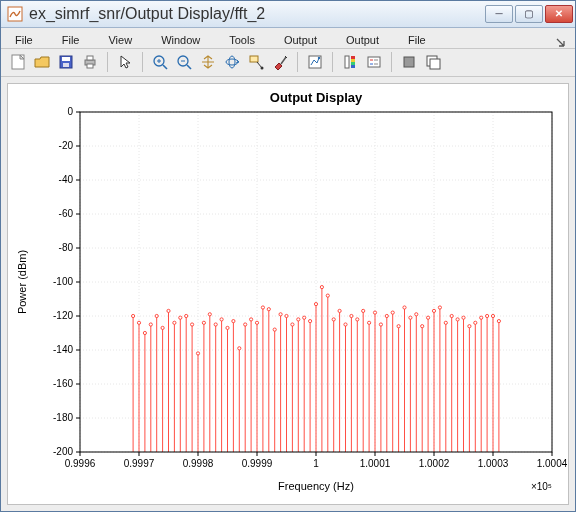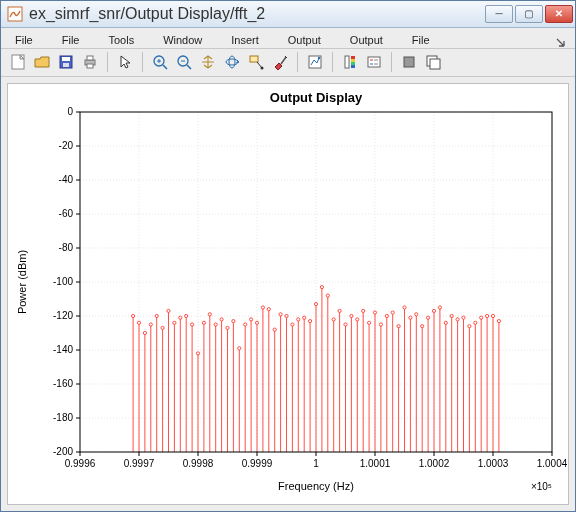--- a/index.html
+++ b/index.html
@@ -43,23 +43,23 @@
     <div class="winbtns">
       <div class="winbtn">─</div>
       <div class="winbtn">▢</div>
       <div class="winbtn close">✕</div>
     </div>
   </div>
 
   <div class="menubar">
     <span class="menuitem">File</span>
     <span class="menuitem">File</span>
+    <span class="menuitem">View</span>
+    <span class="menuitem">Window</span>
     <span class="menuitem">Tools</span>
-    <span class="menuitem">Window</span>
-    <span class="menuitem">Insert</span>
     <span class="menuitem">Output</span>
     <span class="menuitem">Output</span>
     <span class="menuitem">File</span>
     <span class="spacer"></span>
     <span class="dockicon">
       <svg viewBox="0 0 14 14">
           <path d="M2 5 L9 12 M9 12 L9 7 M9 12 L4 12" fill="none" stroke="#555" stroke-width="1.3"></path>
         </svg>
     </span>
   </div>

